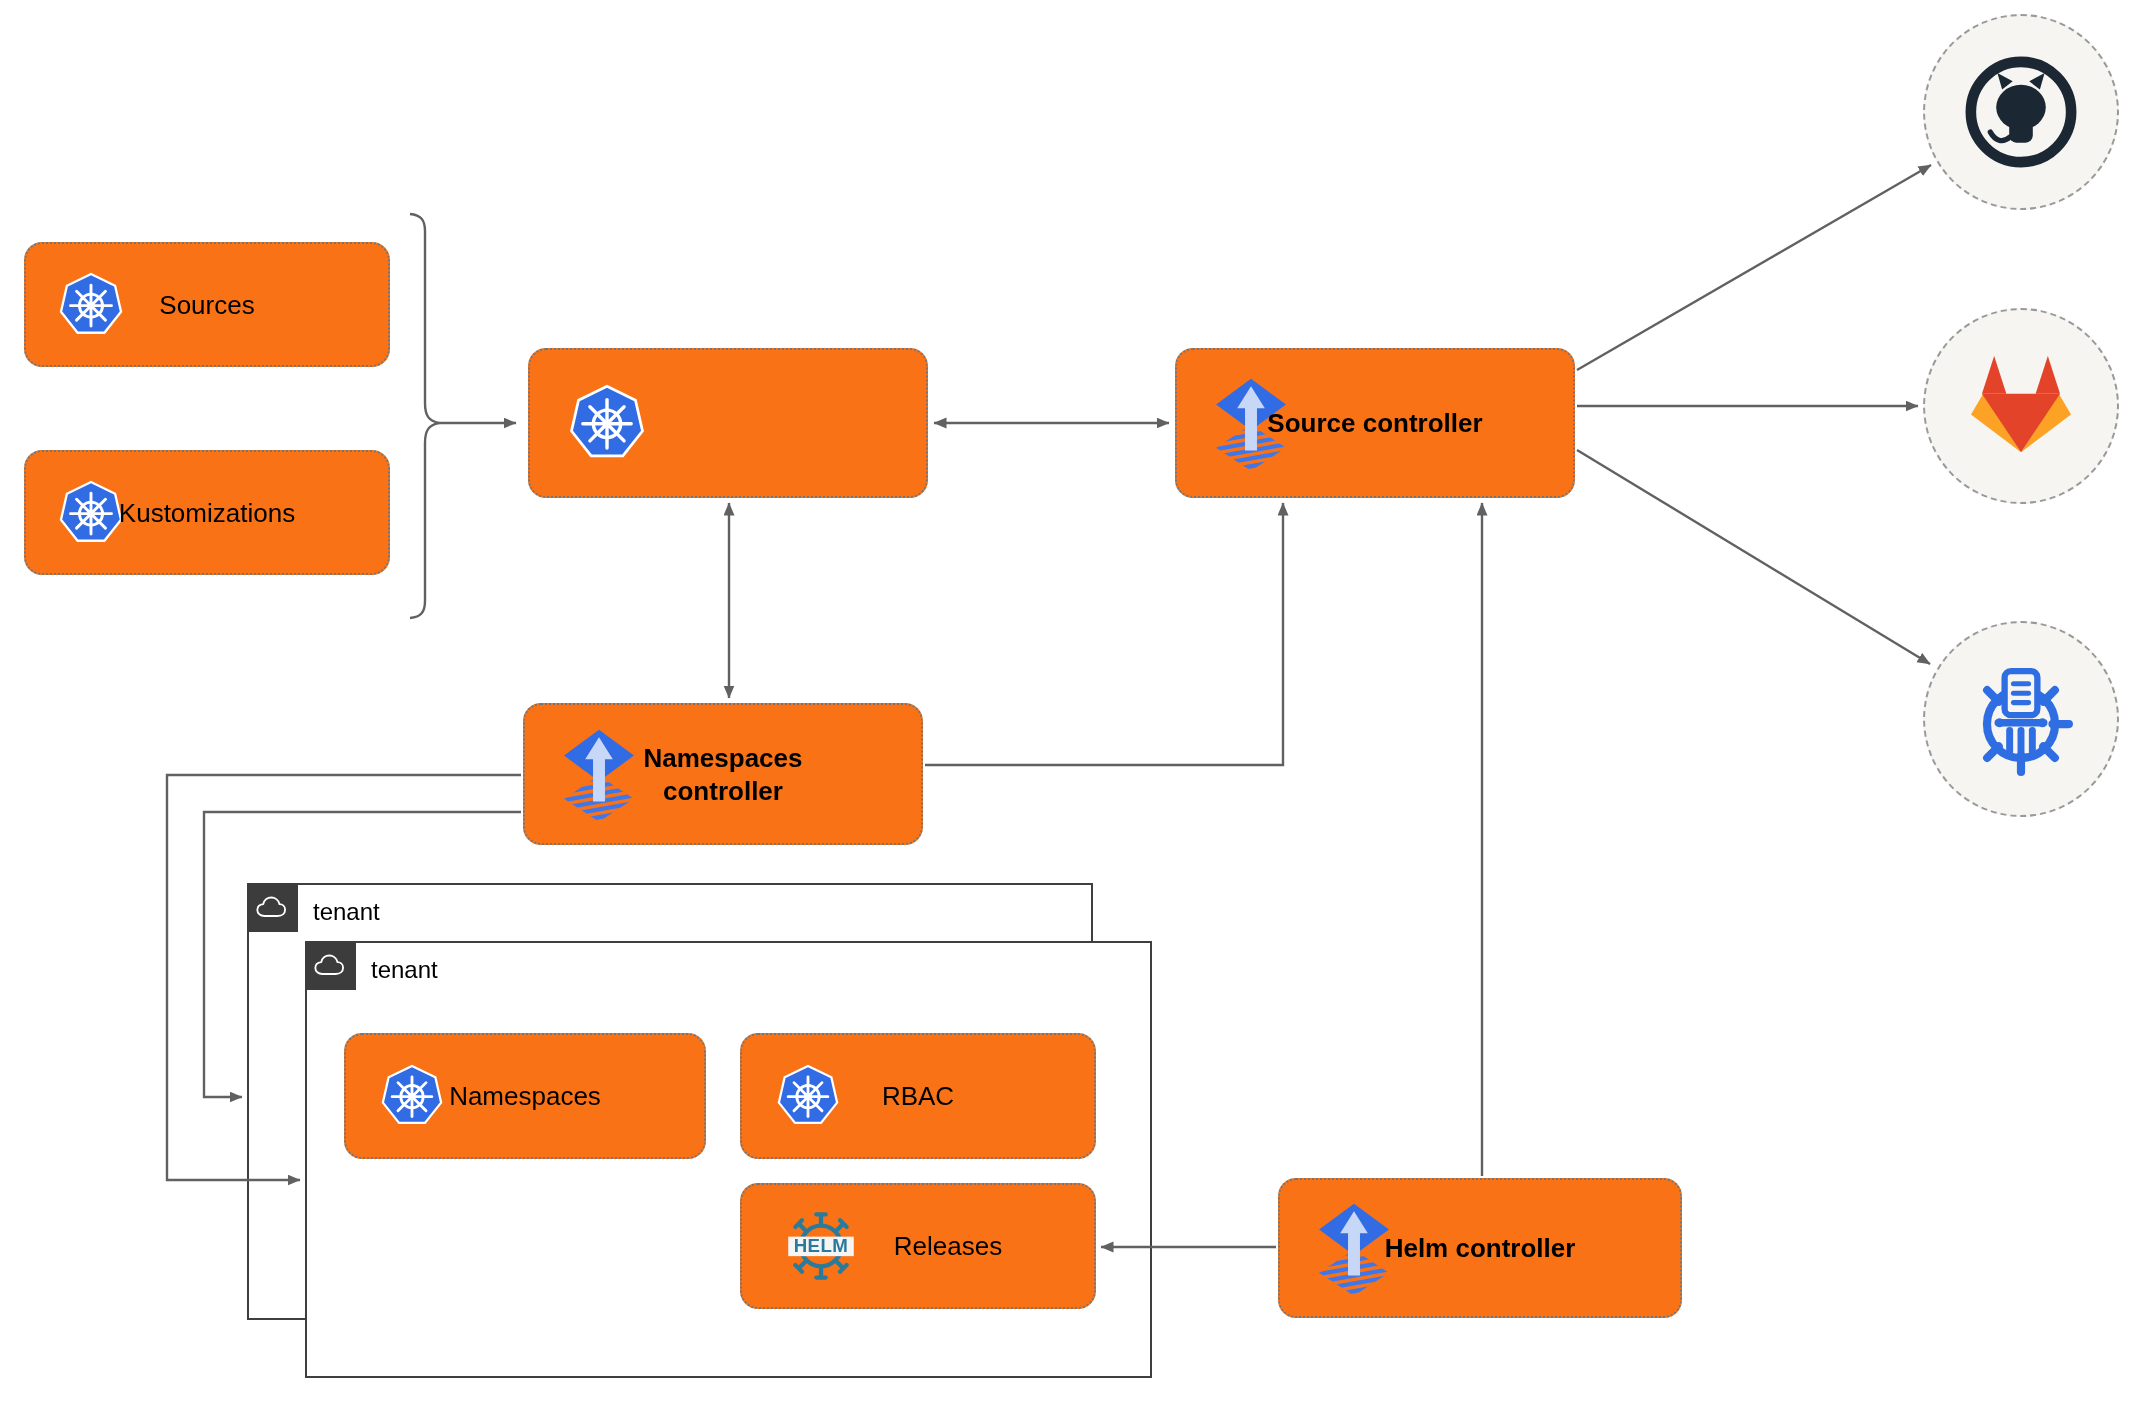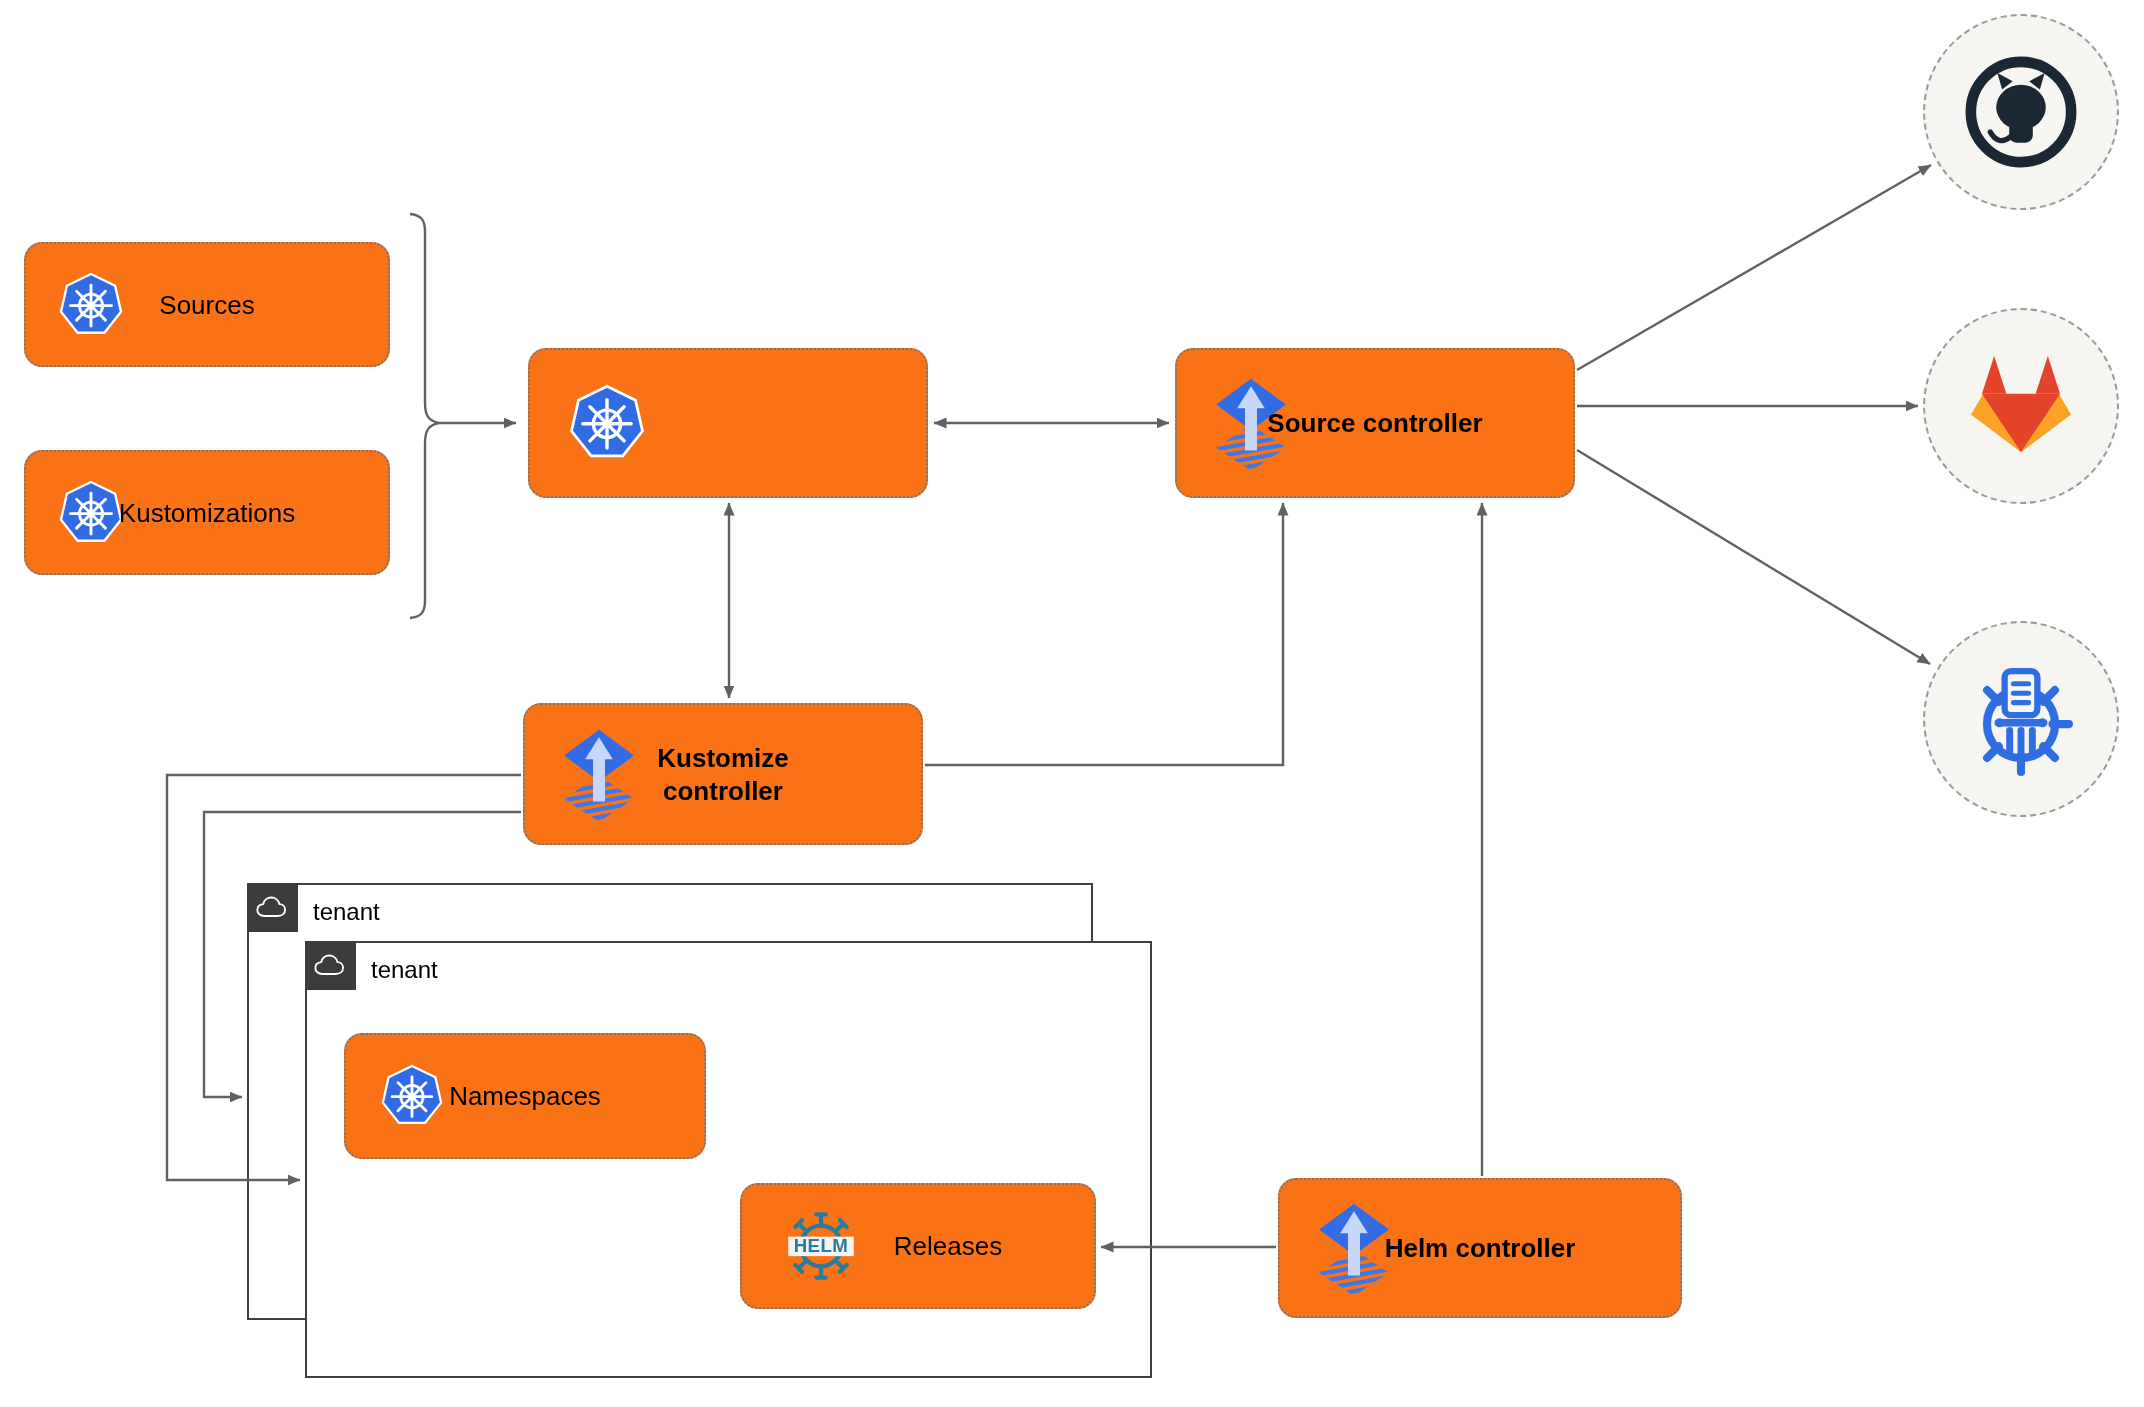--- a/index.html
+++ b/index.html
@@ -203,37 +203,43 @@
     <svg class="icon" style="left:28px" width="92" height="100">
         <use href="#sym-flux"></use>
       </svg>
     <span class="label wrap">Source controller</span>
   </div>
 
   <div class="node z4" style="left:523px;top:703px;width:400px;height:142px;">
     <svg class="icon" style="left:28px" width="92" height="100">
         <use href="#sym-flux"></use>
       </svg>
-    <span class="label wrap">Kustomize controller</span>
+    <span class="label wrap">Namespaces controller</span>
   </div>
 
   <div class="node z4" style="left:1278px;top:1178px;width:404px;height:140px;">
     <svg class="icon" style="left:28px" width="92" height="100">
         <use href="#sym-flux"></use>
       </svg>
     <span class="label wrap">Helm controller</span>
   </div>
 
   <div class="node z4" style="left:344px;top:1033px;width:362px;height:126px;">
     <svg class="icon" style="left:34px" width="64" height="64">
         <use href="#sym-k8s"></use>
       </svg>
     <span class="label">Namespaces</span>
   </div>
 
+  <div class="node z4" style="left:740px;top:1033px;width:356px;height:126px;">
+    <svg class="icon" style="left:34px" width="64" height="64">
+        <use href="#sym-k8s"></use>
+      </svg>
+    <span class="label">RBAC</span>
+  </div>
 
 
   <div class="node z4" style="left:740px;top:1183px;width:356px;height:126px;">
     <svg class="icon" style="left:40px" width="78" height="78">
         <use href="#sym-helm"></use>
       </svg>
     <span class="label" style="left:60px">Releases</span>
   </div>
 
   <div class="extcircle z4" style="left:1923px;top:14px;">

